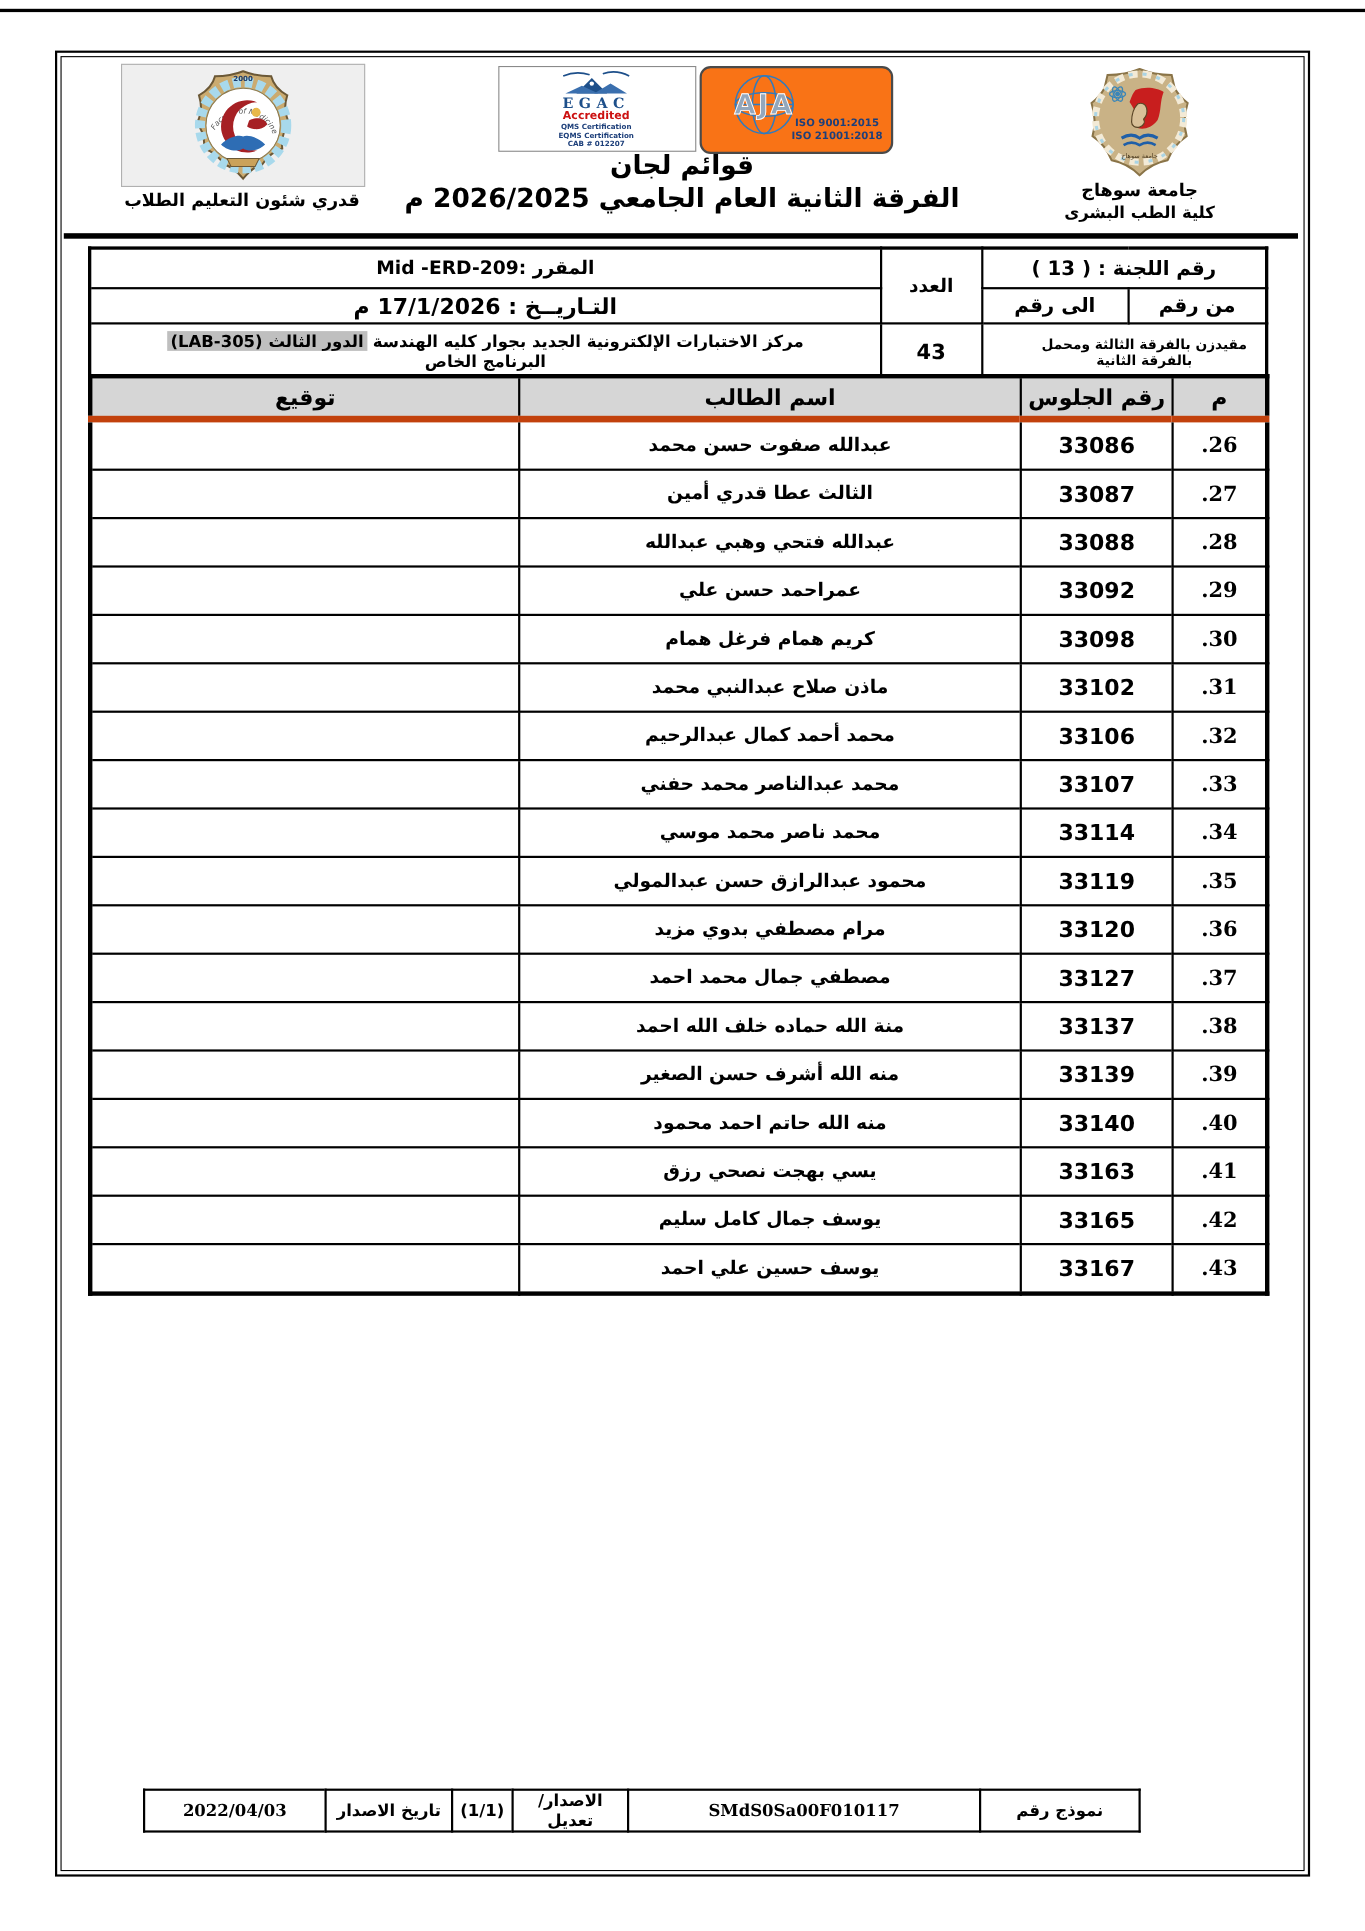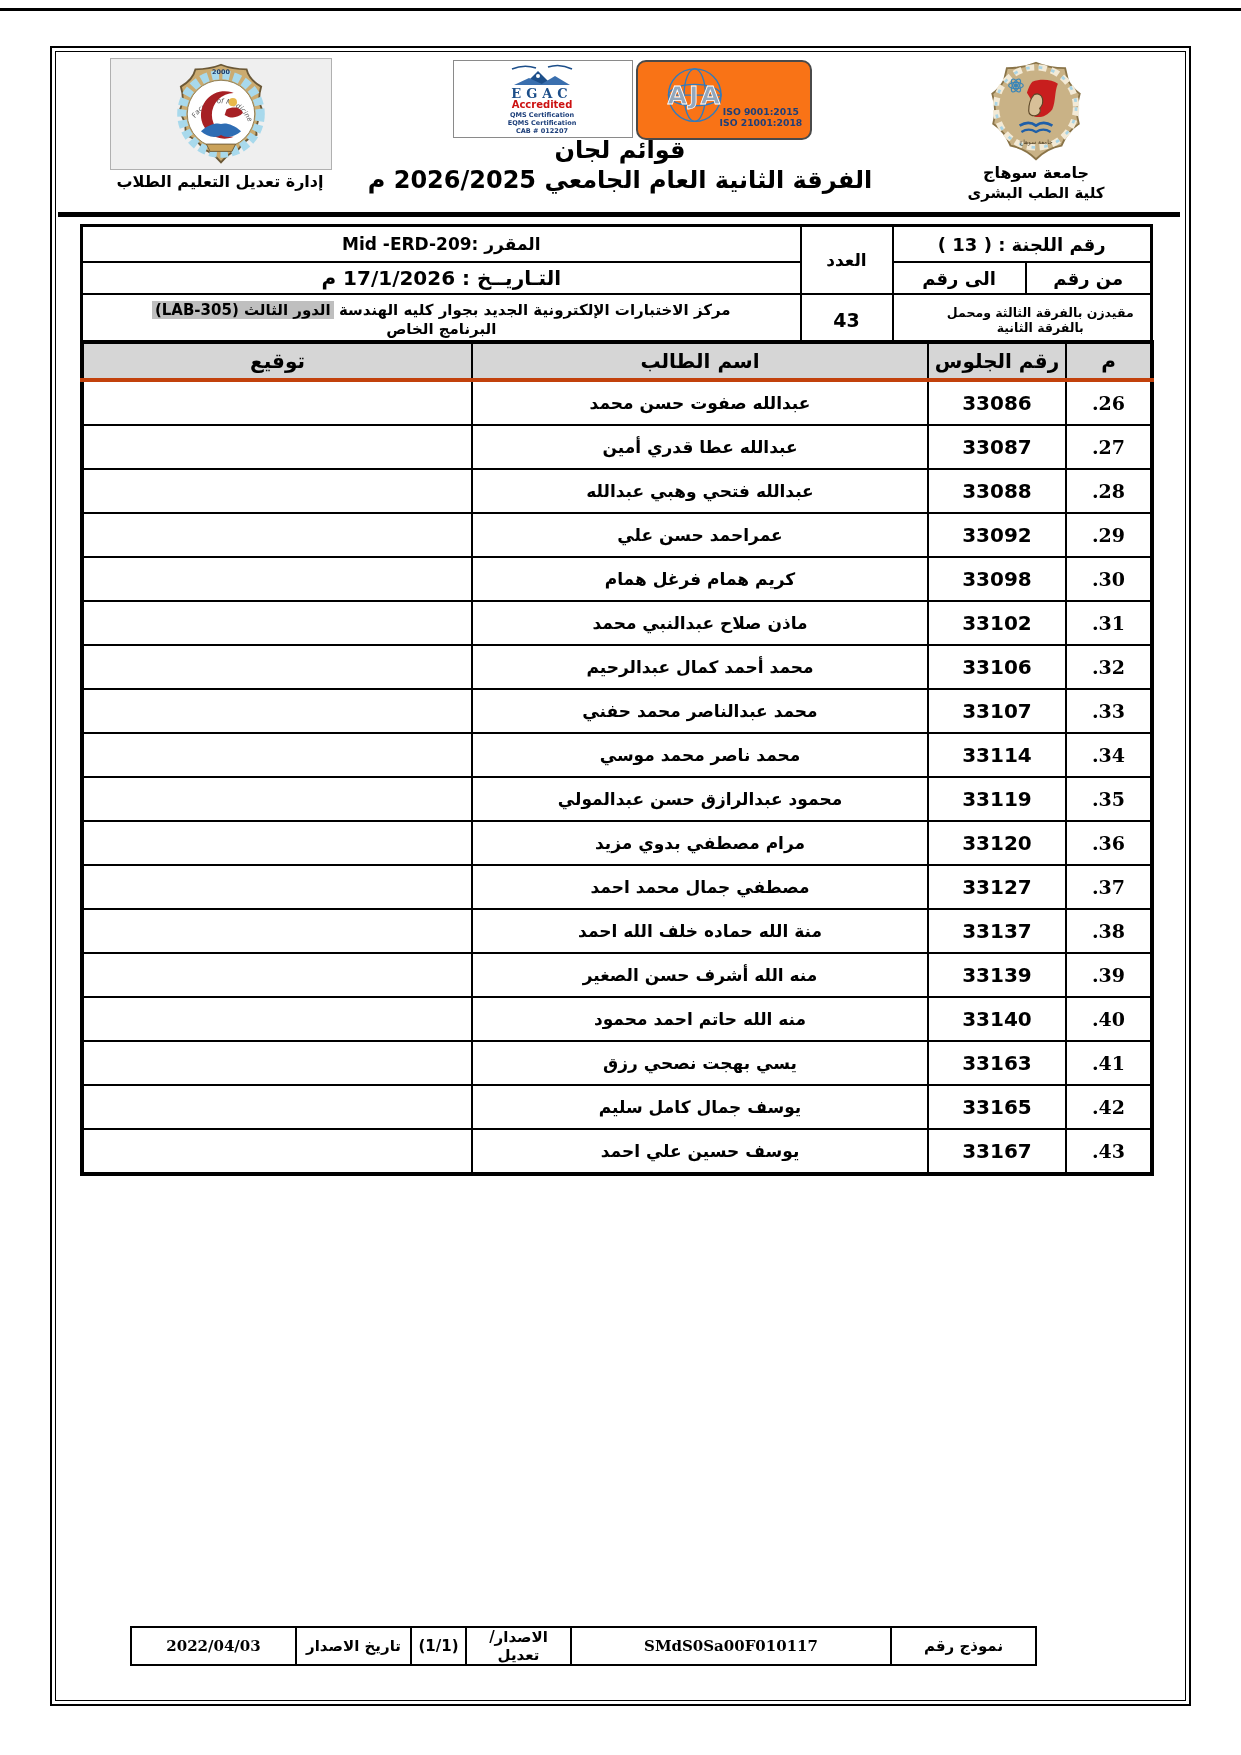--- a/index.html
+++ b/index.html
@@ -38,21 +38,21 @@
   .cell-fromto{font-size:18px;}
   .cell-count{font-size:17px;}
   .cell-countval{font-size:19px;margin-left:43px;}
   .cell-course{font-size:17px;}
   .cell-date{font-size:20px;}
   .cell-loc{font-size:15px;line-height:1.3;}
   .cell-note{font-size:12.5px;padding-left:41px;}
   .hl{background:#bfbfbf;padding:0 3px;}
   .students{left:80px;top:340px;width:1070px;border:4px solid #000;}
   .students thead th{background:#d6d6d6;height:34px;font-size:20px;
-                     border-bottom:4px solid #c2410c;font-weight:bold;}
+                     border-bottom:6px solid #c2410c;font-weight:bold;}
   .students tbody td{height:42px;}
   .c-serial{font-family:"DejaVu Serif",serif;font-size:19px;font-weight:bold;direction:ltr;}
   .c-seat{font-size:20px;font-weight:bold;}
   .c-name{font-size:17px;font-weight:bold;}
   .c-sign{}
   .footer-table{left:130px;top:1626px;width:905px;border:2px solid #000;}
   .footer-table td{height:33px;font-weight:bold;font-size:15px;}
   .f-serif{font-family:"DejaVu Serif",serif;font-size:17px;margin-top:27px;}
   svg text{font-family:"DejaVu Sans",sans-serif;}
   .serif-svg{font-family:"DejaVu Serif",serif;}
@@ -71,21 +71,21 @@
     <text x="60" y="13" font-size="7" text-anchor="middle" fill="#1a3a6b" font-weight="bold">2000</text>
     <path id="fmArc" d="M30 66 A32 32 0 0 1 90 66" fill="none"></path>
     <text font-size="7.5" fill="#555" font-style="italic"><textPath href="#fmArc" startOffset="6%">Faculty of Medicine</textPath></text>
     <path d="M74 34 A26 26 0 1 0 74 82 A20 20 0 1 1 74 34 Z" fill="#a62024"></path>
     <circle cx="73" cy="44" r="4.5" fill="#e8b84b"></circle>
     <path d="M66 52 C74 48 82 50 84 56 C78 62 70 62 64 58 Z" fill="#a62024"></path>
     <path d="M38 76 C46 68 56 66 60 68 C64 66 74 68 82 76 C76 82 66 84 60 80 C54 84 44 82 38 76 Z" fill="#2e6db4"></path>
     <path d="M44 90 L76 90 L72 98 L48 98 Z" fill="#caa25a" stroke="#6b5836" stroke-width="1"></path>
   </svg>
 </div>
-<div class="abs faculty-caption">إدارة تعديل التعليم الطلاب</div>
+<div class="abs faculty-caption">قدري شئون التعليم الطلاب</div>
 
 <div class="abs egac-box">
   <svg width="176" height="74" viewBox="0 0 176 74">
     <path d="M58 8 Q70 3 82 7 M94 6 Q106 2 118 8" stroke="#1d4f8a" stroke-width="1.5" fill="none"></path>
     <path d="M70 24 L84 10 L98 24 Z" fill="#1d4f8a"></path>
     <path d="M60 24 L75 17 L90 24 Z" fill="#3a6fae"></path>
     <path d="M86 24 L101 15 L116 24 Z" fill="#3a6fae"></path>
     <circle cx="84" cy="15" r="2" fill="#fff"></circle>
     <text x="88" y="37" class="serif-svg" font-size="13" font-weight="bold" fill="#1d4f8a" text-anchor="middle" letter-spacing="5">EGAC</text>
     <text x="88" y="47" font-size="10" font-weight="bold" fill="#cc1111" text-anchor="middle">Accredited</text>
@@ -180,21 +180,21 @@
   <tbody id="rows">
       <tr>
     <td class="c-serial">.26</td>
     <td class="c-seat">33086</td>
     <td class="c-name">عبدالله صفوت حسن محمد</td>
     <td class="c-sign"></td>
   </tr>
       <tr>
     <td class="c-serial">.27</td>
     <td class="c-seat">33087</td>
-    <td class="c-name">عبدالله عطا قدري أمين</td>
+    <td class="c-name">الثالث عطا قدري أمين</td>
     <td class="c-sign"></td>
   </tr>
       <tr>
     <td class="c-serial">.28</td>
     <td class="c-seat">33088</td>
     <td class="c-name">عبدالله فتحي وهبي عبدالله</td>
     <td class="c-sign"></td>
   </tr>
       <tr>
     <td class="c-serial">.29</td>

